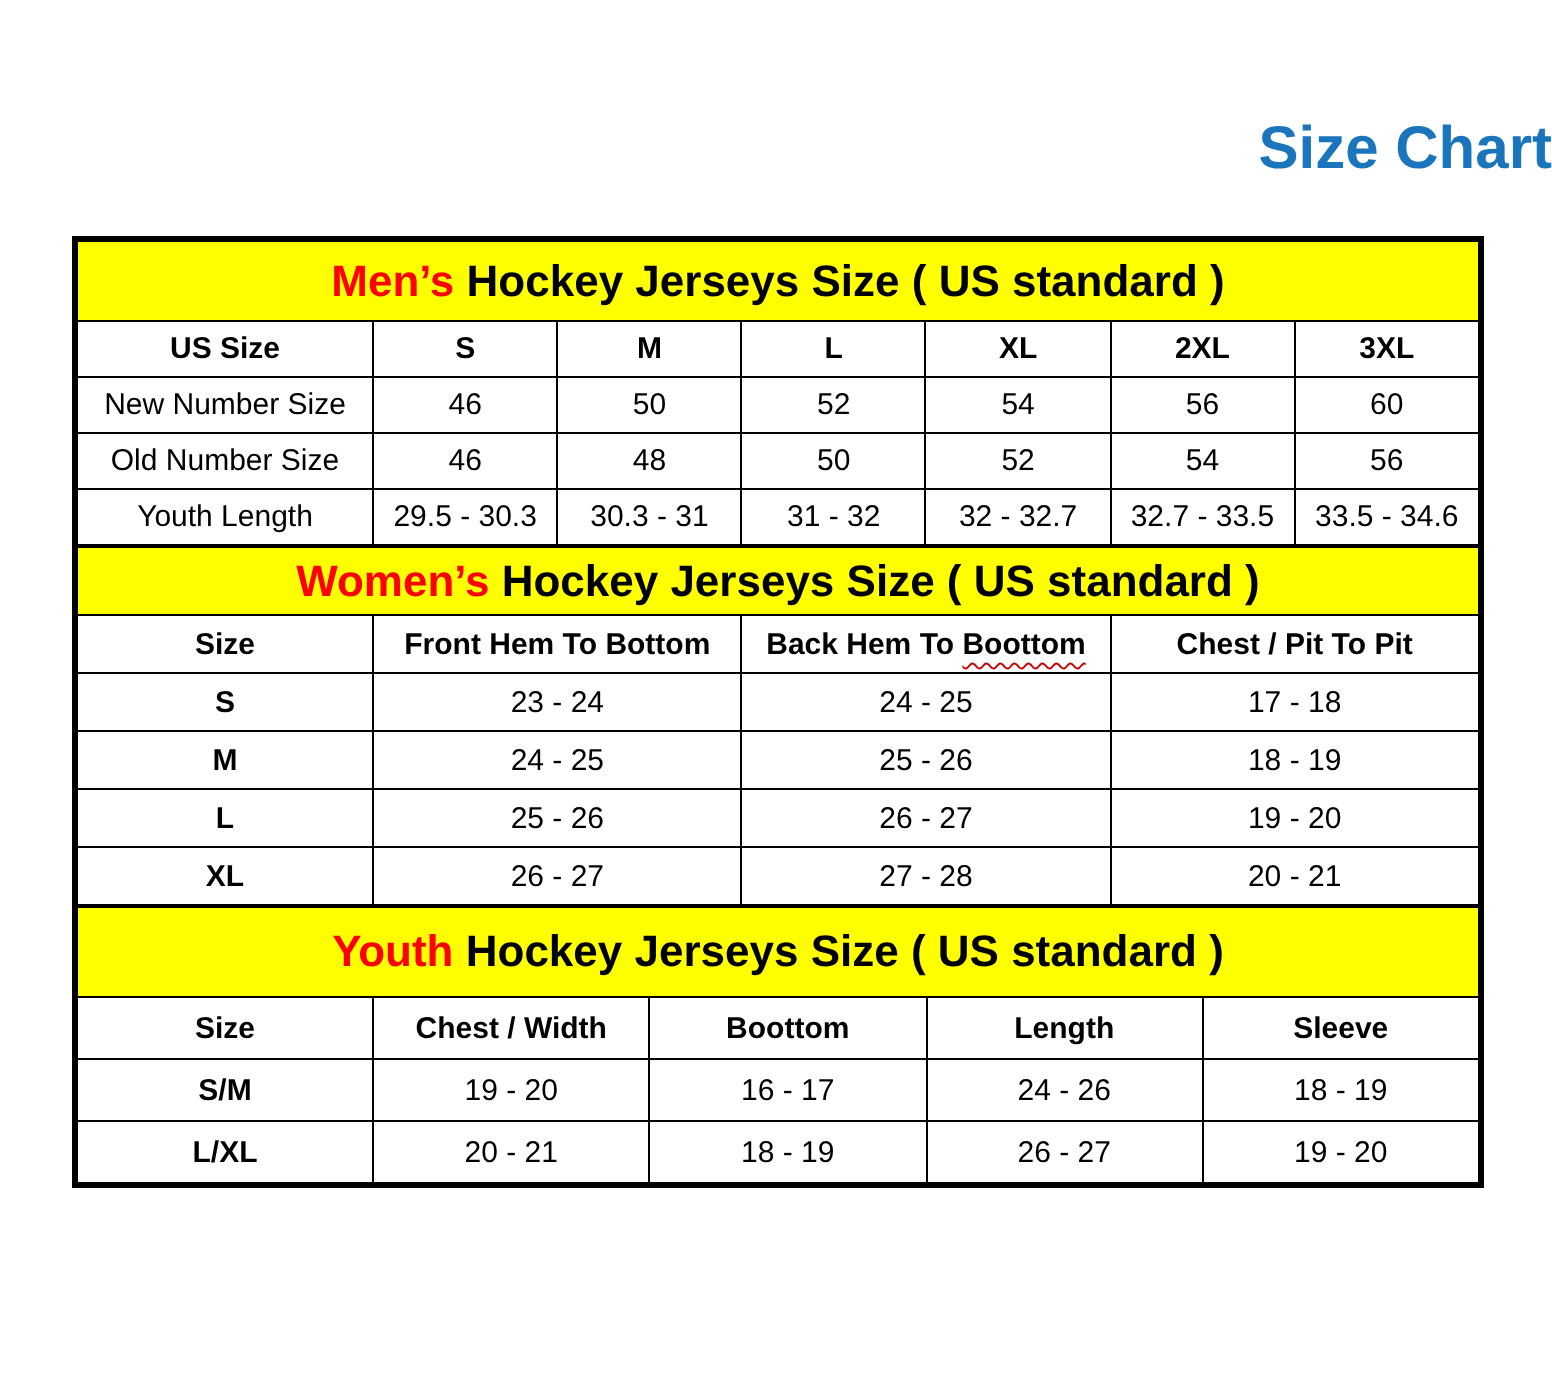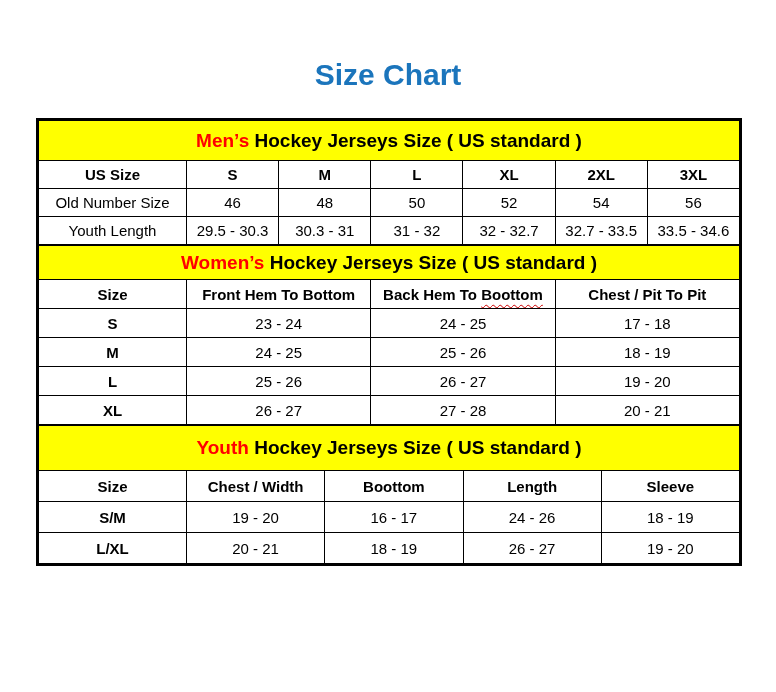--- a/index.html
+++ b/index.html
@@ -12,21 +12,21 @@
   html,body{margin:0;padding:0;}
   body{
     width:776px;height:692px;
     background:#ffffff;
     font-family:"Liberation Sans","DejaVu Sans",sans-serif;
     color:var(--ink);
     overflow:hidden;
   }
   .page-title{
     margin:56px 0 0 0;
-    text-align:center;
+    text-align:right;
     color:var(--blue);
     font-size:30px;
     line-height:38px;
     font-weight:bold;
     letter-spacing:0px;
   }
   .tables{
     margin:24px auto 0 36px;
     width:706px;
     border:2px solid #000;
@@ -43,21 +43,21 @@
     vertical-align:middle;
     font-size:15px;
     padding:2px 2px;
     overflow:hidden;
     white-space:nowrap;
   }
   .sec th{font-weight:bold;}
   .band td{
     background:var(--yellow);
     font-weight:bold;
-    font-size:19px;
+    font-size:22px;
   }
   table[data-section="mens"]   .band td{height:40px;}
   table[data-section="womens"] .band td{height:34px;}
   table[data-section="youth"]  .band td{height:45px;}
   table[data-section="mens"]   tbody tr{height:28px;}
   table[data-section="womens"] tbody tr{height:29px;}
   table[data-section="youth"]  tbody tr{height:31px;}
   .accent{color:var(--red);}
   
   table[data-section="womens"] td.rowlabel,
@@ -96,20 +96,29 @@
         <tr>
           <th>US Size</th>
           <th>S</th>
           <th>M</th>
           <th>L</th>
           <th>XL</th>
           <th>2XL</th>
           <th>3XL</th>
         </tr>
         <tr>
+          <td class="rowlabel">New Number Size</td>
+          <td>46</td>
+          <td>50</td>
+          <td>52</td>
+          <td>54</td>
+          <td>56</td>
+          <td>60</td>
+        </tr>
+        <tr>
           <td class="rowlabel">Old Number Size</td>
           <td>46</td>
           <td>48</td>
           <td>50</td>
           <td>52</td>
           <td>54</td>
           <td>56</td>
         </tr>
         <tr>
           <td class="rowlabel">Youth Length</td>

